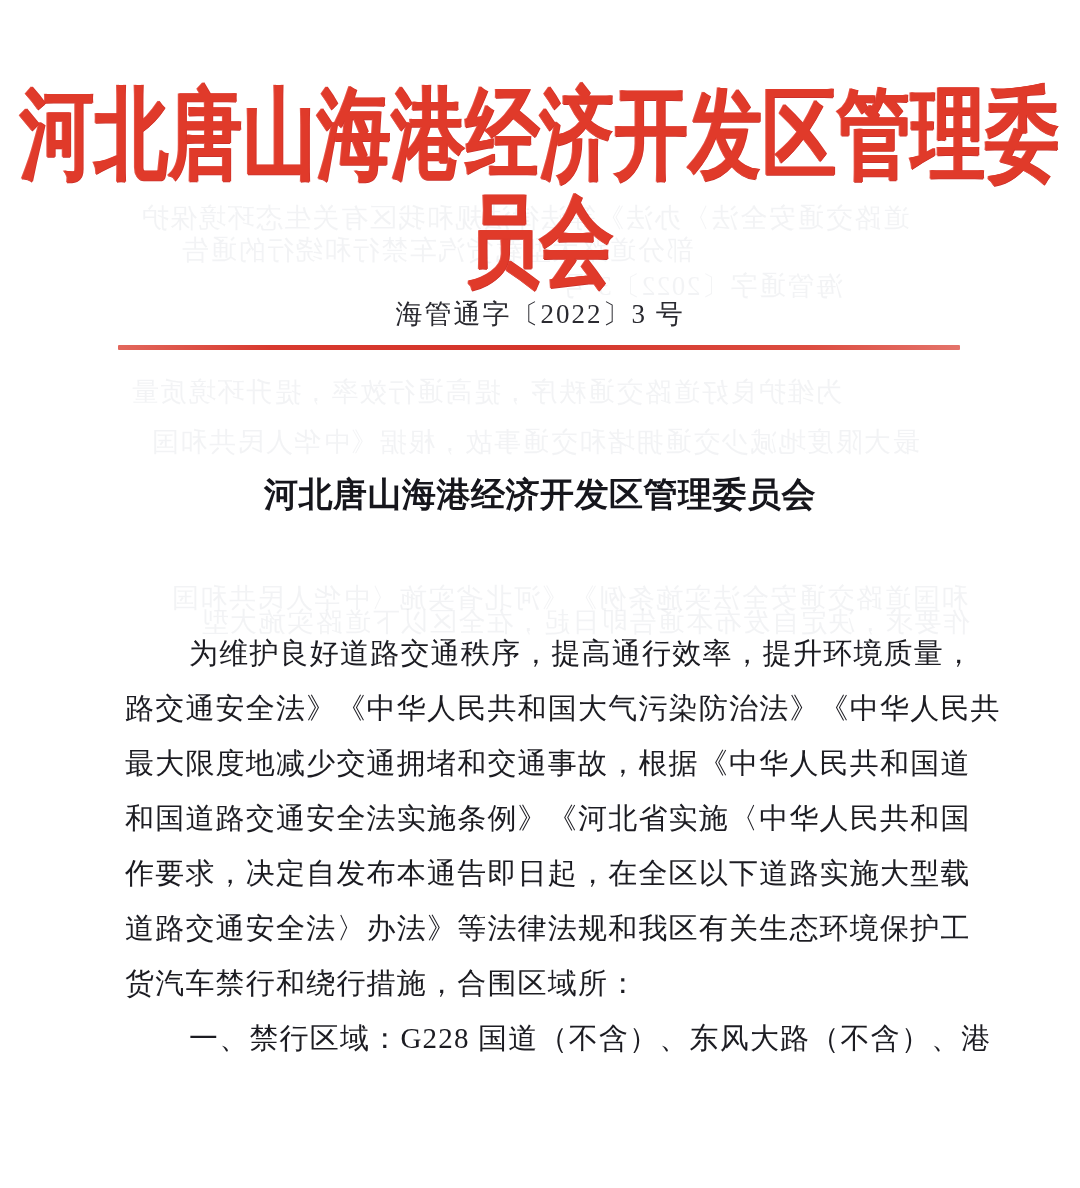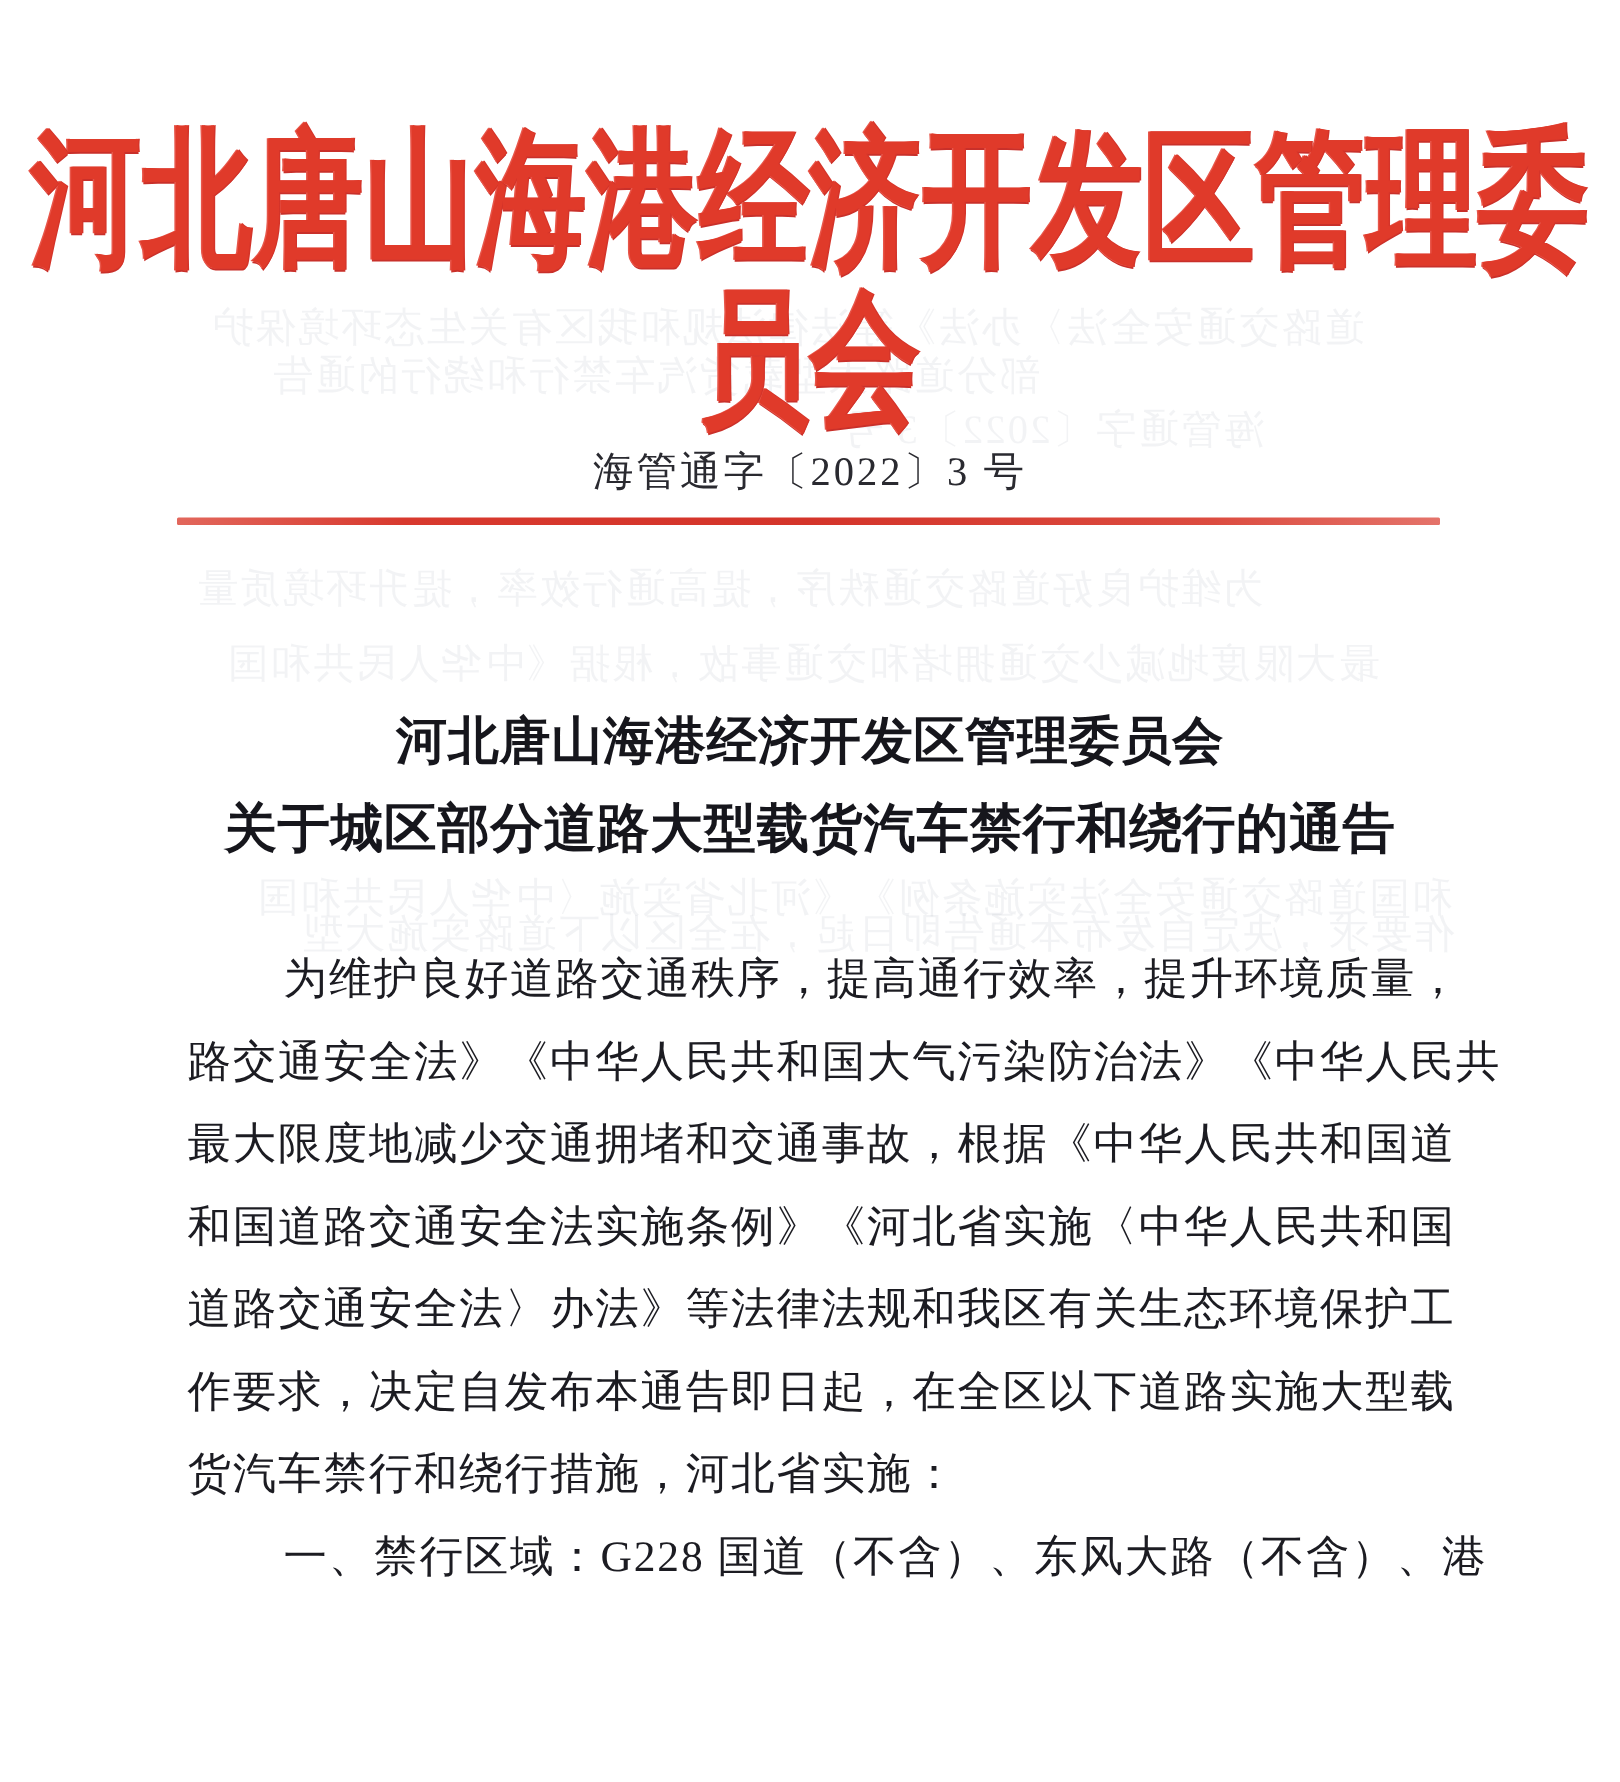--- a/index.html
+++ b/index.html
@@ -148,27 +148,26 @@
   <div class="masthead">
     <span class="masthead-text">河北唐山海港经济开发区管理委员会</span>
   </div>
 
   <div class="doc-number">海管通字〔2022〕3 号</div>
 
   <div class="red-rule"></div>
 
   <div class="title-block">
     <div class="title-line">河北唐山海港经济开发区管理委员会</div>
-    <div class="title-line wide">关于城区部分道路大型载货汽车禁行和绕行的通告</div>
   </div>
 
   <div class="body-block">
     <div class="body-line indent">为维护良好道路交通秩序，提高通行效率，提升环境质量，</div>
     <div class="body-line">路交通安全法》《中华人民共和国大气污染防治法》《中华人民共</div>
     <div class="body-line">最大限度地减少交通拥堵和交通事故，根据《中华人民共和国道</div>
     <div class="body-line">和国道路交通安全法实施条例》《河北省实施〈中华人民共和国</div>
+    <div class="body-line">作要求，决定自发布本通告即日起，在全区以下道路实施大型载</div>
     <div class="body-line">道路交通安全法〉办法》等法律法规和我区有关生态环境保护工</div>
-    <div class="body-line">作要求，决定自发布本通告即日起，在全区以下道路实施大型载</div>
-    <div class="body-line">货汽车禁行和绕行措施，河北省实施：</div>
+    <div class="body-line">货汽车禁行和绕行措施，合围区域所：</div>
     <div class="body-line indent">一、禁行区域：G228 国道（不含）、东风大路（不含）、港</div>
   </div>
 
 </div>
 
 </body></html>

